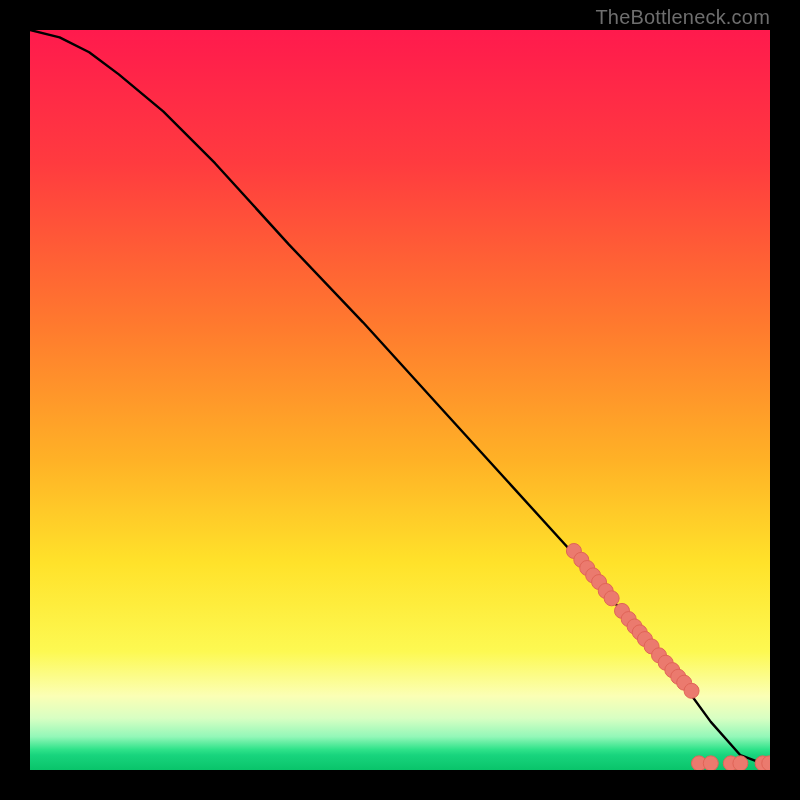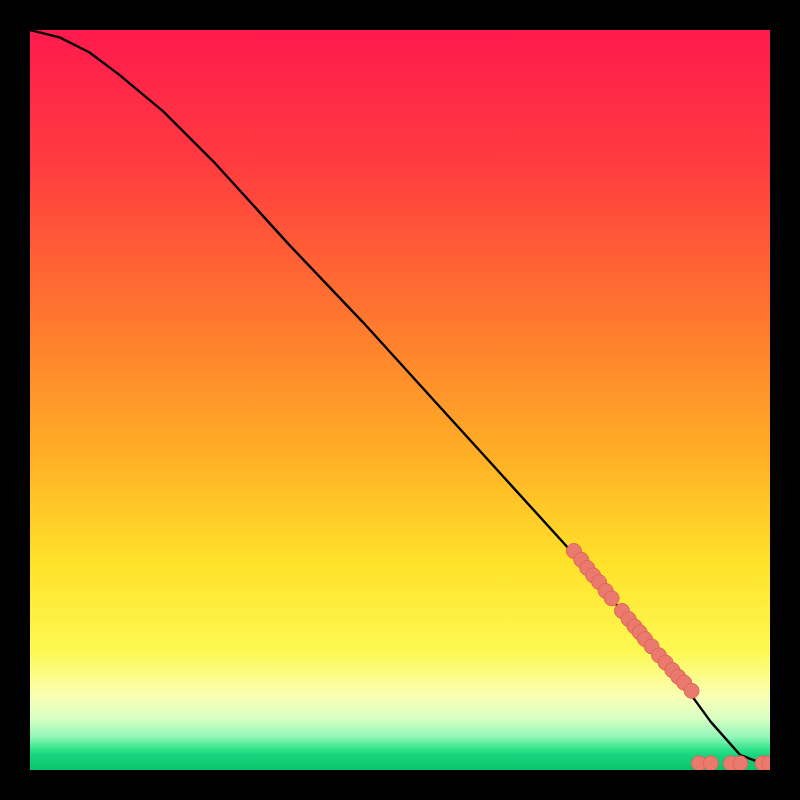--- a/index.html
+++ b/index.html
@@ -48,20 +48,21 @@
     font-size: 20px;
     font-weight: 400;
     letter-spacing: 0.2px;
     user-select: none;
   }
 </style>
 </head>
 <body>
 
 <div class="stage">
+  <div class="watermark">TheBottleneck.com</div>
 
   <div class="plot-area">
     <div class="gradient-bg" id="grad-bg" style="background: linear-gradient(rgb(255, 26, 77) 0%, rgb(255, 59, 63) 18%, rgb(255, 122, 46) 40%, rgb(255, 177, 38) 58%, rgb(255, 226, 42) 72%, rgb(253, 249, 82) 84%, rgb(251, 255, 181) 90%, rgb(216, 255, 195) 93%, rgb(147, 247, 184) 95.5%, rgb(48, 227, 138) 97.2%, rgb(24, 212, 125) 98%, rgb(9, 196, 106) 100%);"></div>
     <svg class="curve-svg" id="curve-svg" viewBox="0 0 740 740" preserveAspectRatio="none">
         <path d="M0.00 0.00 L29.60 7.40 L59.20 22.20 L88.80 44.40 L133.20 81.40 L185.00 133.20 L259.00 214.60 L333.00 292.30 L407.00 373.70 L481.00 455.10 L555.00 536.50 L606.80 599.40 L651.20 651.20 L680.80 691.90 L710.40 725.20 L740.00 736.30" fill="none" stroke="#000000" stroke-width="2.4" stroke-linecap="round" stroke-linejoin="round"></path>
       </svg>
     <svg class="points-svg" id="points-svg" viewBox="0 0 740 740" preserveAspectRatio="none">
         <circle cx="543.90" cy="520.96" r="7.5" fill="#eb7a6e" stroke="#e06457" stroke-width="1"></circle>
         <circle cx="551.30" cy="529.84" r="7.5" fill="#eb7a6e" stroke="#e06457" stroke-width="1"></circle>
         <circle cx="557.22" cy="537.98" r="7.5" fill="#eb7a6e" stroke="#e06457" stroke-width="1"></circle>

